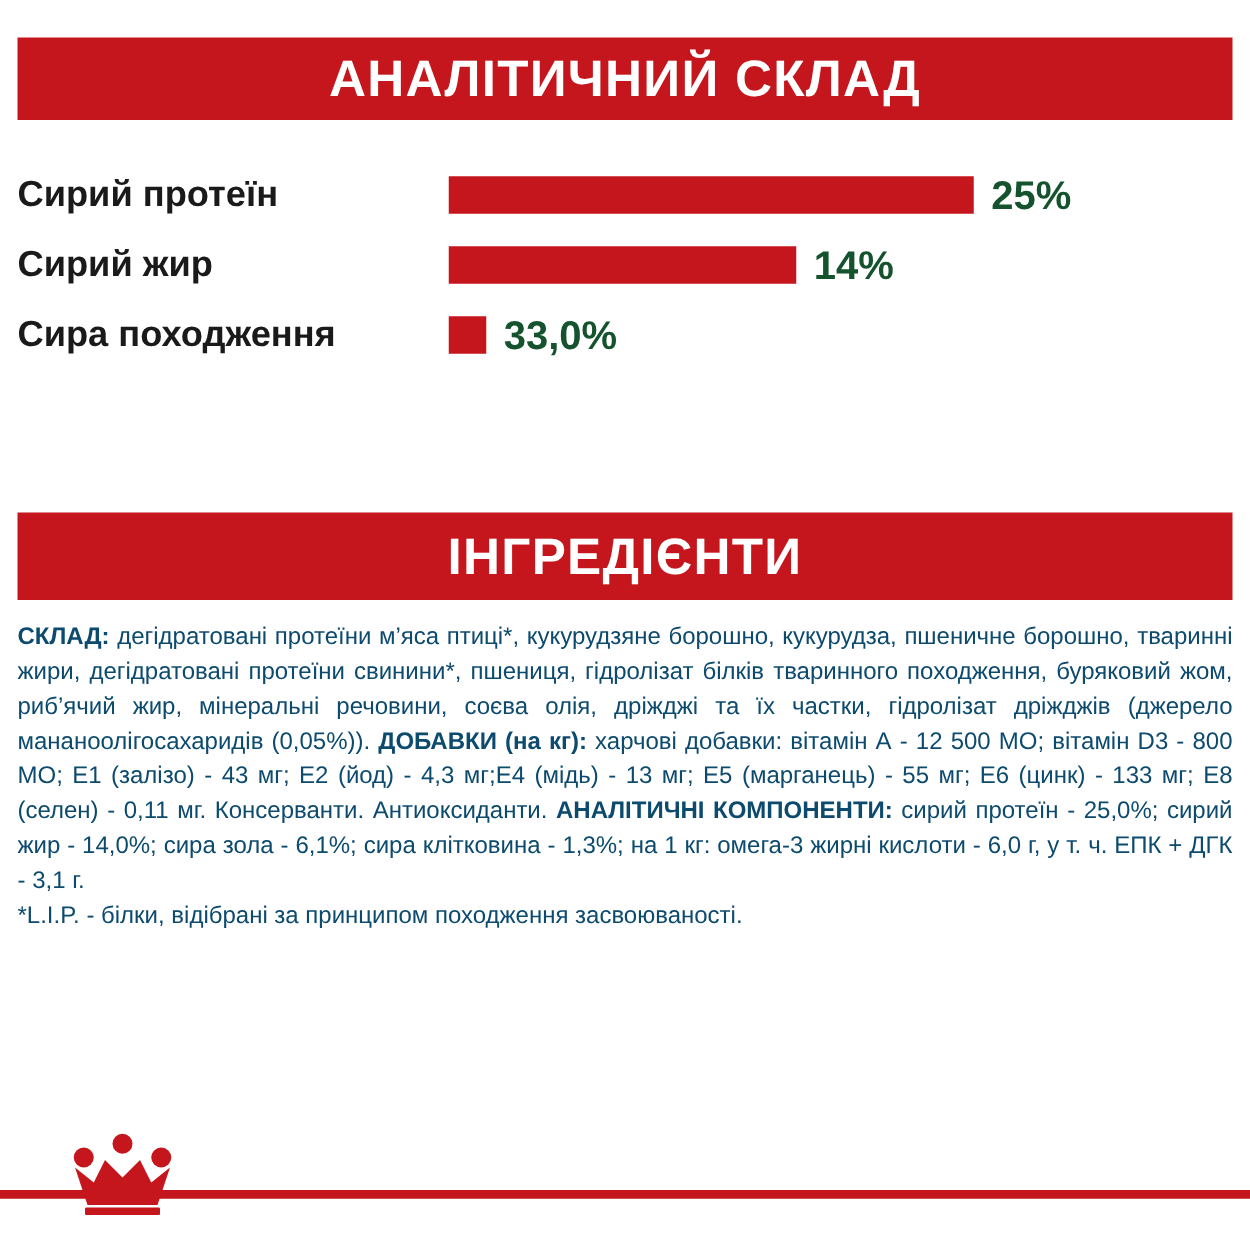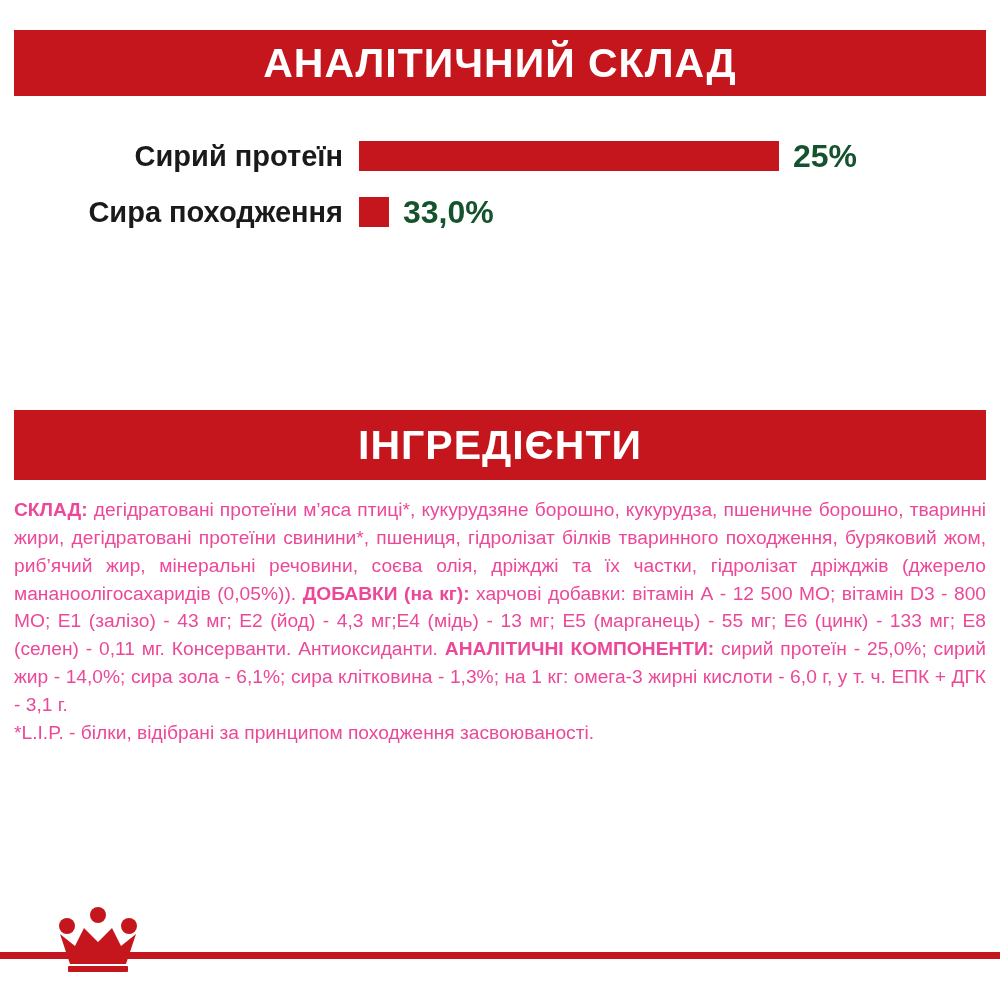--- a/index.html
+++ b/index.html
@@ -55,21 +55,21 @@
     top: 128px;
     width: 972px;
   }
   .arow {
     display: flex;
     align-items: center;
     height: 56px;
   }
   .arow .alabel {
     width: 345px;
-    text-align: right;
+    text-align: left;
     padding-right: 16px;
     box-sizing: border-box;
     font-size: 29px;
     font-weight: bold;
     color: #1a1a1a;
     white-space: nowrap;
   }
   .arow .abar {
     height: 30px;
     background: #c4161c;
@@ -85,21 +85,21 @@
 
   
   .ingredients {
     position: absolute;
     left: 14px;
     top: 496px;
     width: 972px;
     font-size: 19.2px;
     line-height: 1.45;
     text-align: justify;
-    color: #ec4899;
+    color: #0c4a6e;
   }
   .ingredients p {
     margin: 0;
   }
   .ingredients b {
     font-weight: bold;
   }
   .footnote {
     margin-top: 4px;
   }
@@ -129,20 +129,25 @@
   <div class="banner banner-analytical">АНАЛІТИЧНИЙ СКЛАД</div>
 
   <div class="analytics">
 
     <div class="arow">
       <div class="alabel">Сирий протеїн</div>
       <div class="abar" style="width:420px"></div>
       <div class="aval">25%</div>
     </div>
 
+    <div class="arow">
+      <div class="alabel">Сирий жир</div>
+      <div class="abar" style="width:278px"></div>
+      <div class="aval">14%</div>
+    </div>
 
     <div class="arow">
       <div class="alabel">Сира походження</div>
       <div class="abar" style="width:30px"></div>
       <div class="aval">33,0%</div>
     </div>
 
   </div>
 
   <div class="banner banner-ingredients">ІНГРЕДІЄНТИ</div>

